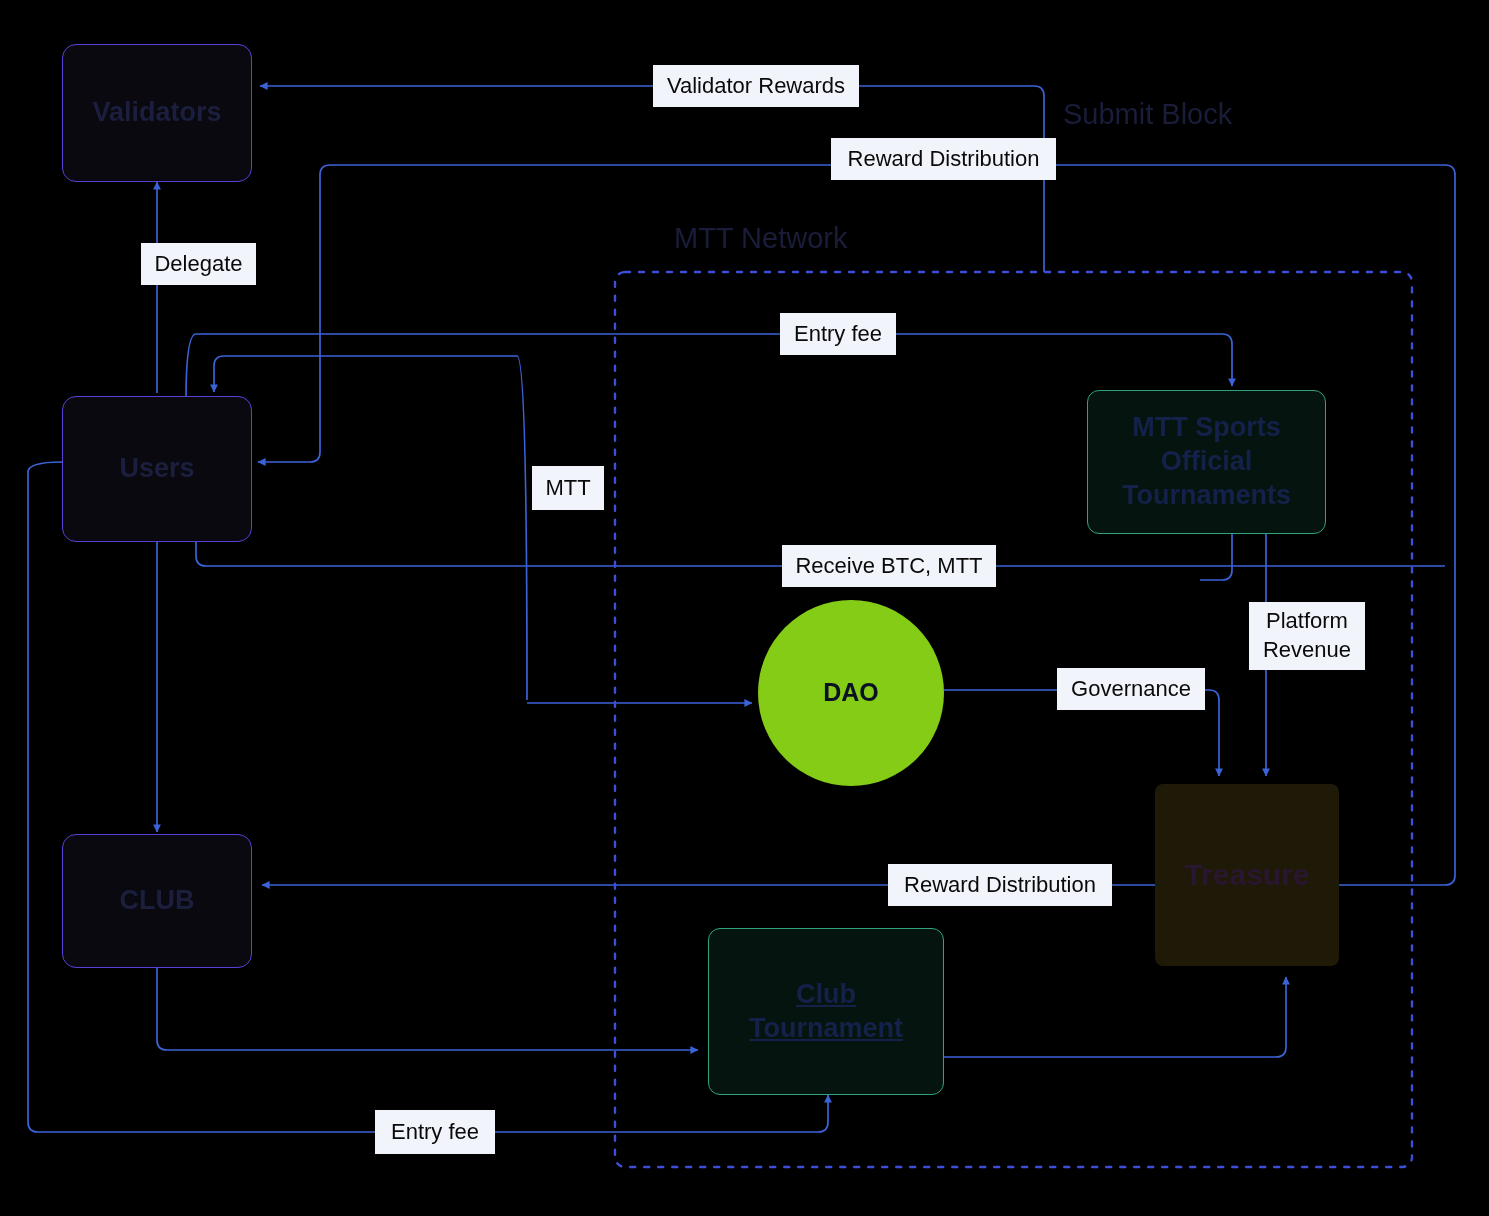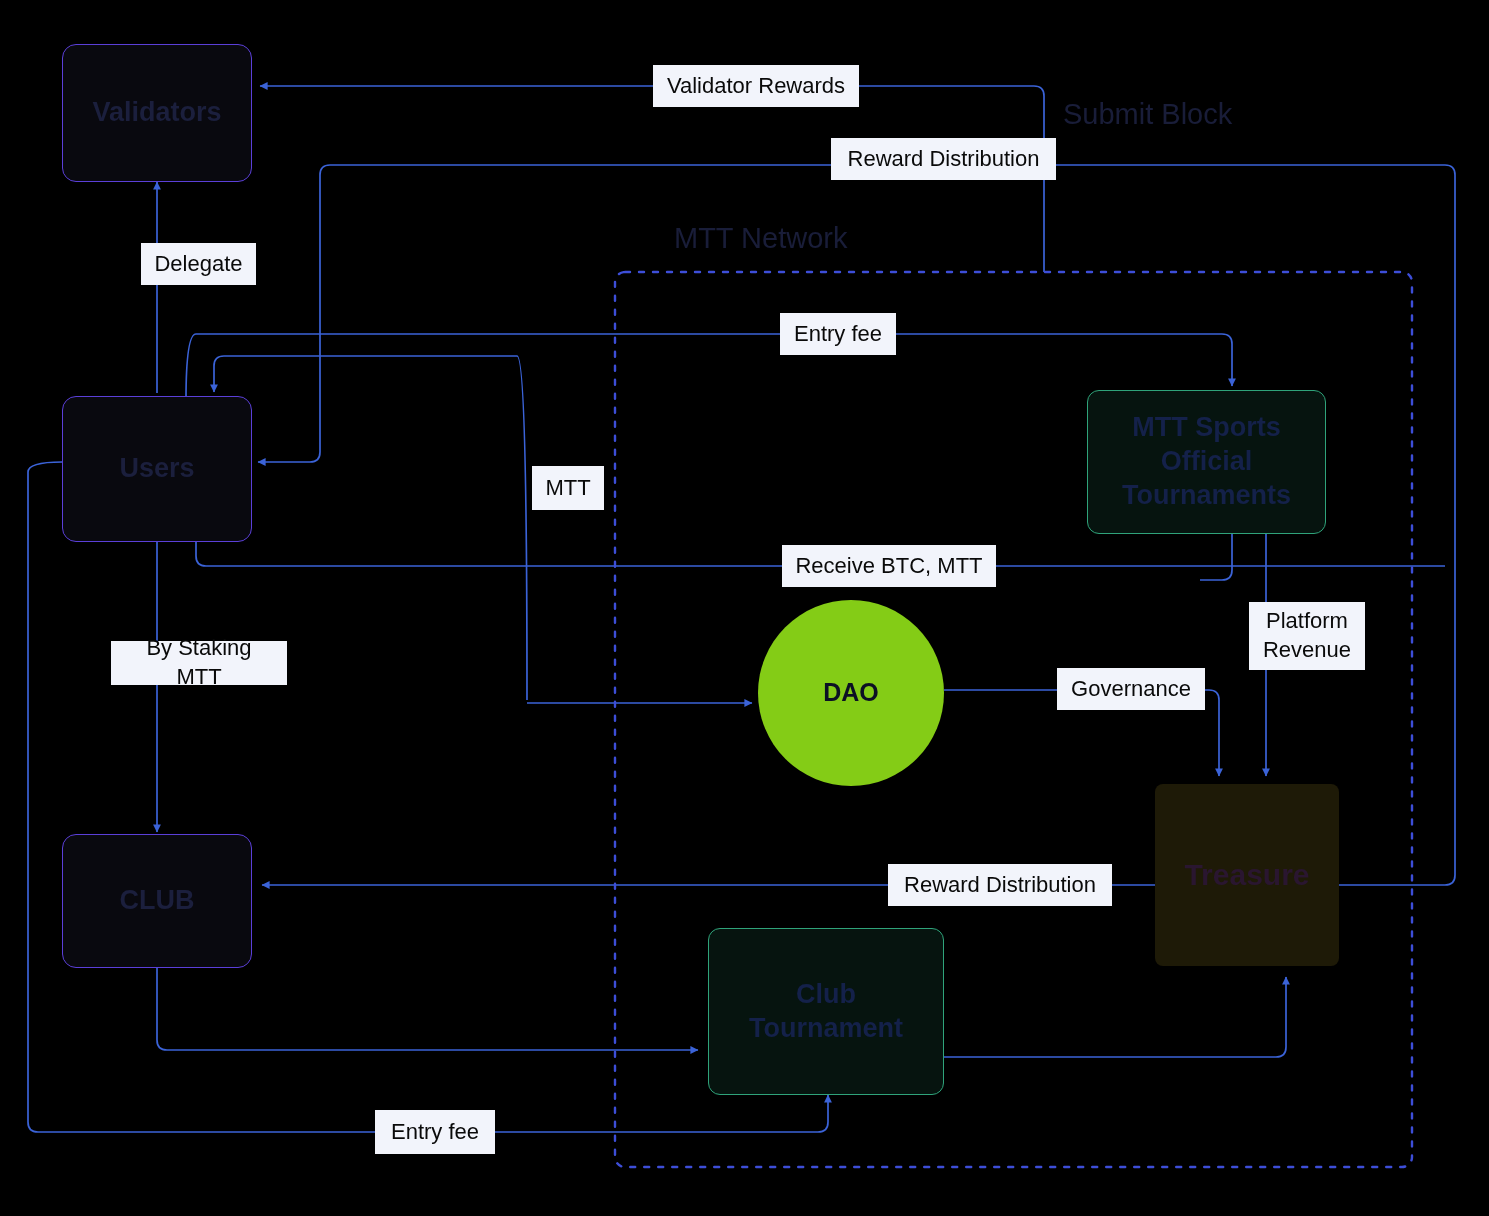--- a/index.html
+++ b/index.html
@@ -89,37 +89,36 @@
   </div>
 
   <div class="node node-dao" style="left:758px;top:600px;width:186px;height:186px;">
     <span>DAO</span>
   </div>
 
   <div class="node node-treasure" style="left:1155px;top:784px;width:184px;height:182px;">
     <span>Treasure</span>
   </div>
 
-  <div class="node node-green" style="left:708px;top:928px;width:236px;height:167px;padding:0 14px;">
+  <div class="node node-green" style="left:708px;top:928px;width:236px;height:167px;padding:0 14px;text-decoration:underline;">
     <span>Club Tournament</span>
   </div>
 
   <div class="elabel" style="left:611px;top:65px;width:206px;height:42px;">Validator Rewards</div>
 
   <div class="elabel" style="left:789px;top:138px;width:225px;height:42px;">Reward Distribution</div>
 
   <div class="elabel" style="left:99px;top:243px;width:115px;height:42px;">Delegate</div>
 
   <div class="elabel" style="left:738px;top:313px;width:116px;height:42px;">Entry fee</div>
 
   <div class="elabel" style="left:490px;top:466px;width:72px;height:44px;">MTT</div>
 
   <div class="elabel" style="left:740px;top:545px;width:214px;height:42px;">Receive BTC, MTT</div>
 
-  <div class="elabel" style="left:69px;top:641px;width:176px;height:44px;">By Staking MTT</div>
 
   <div class="elabel" style="left:1015px;top:668px;width:148px;height:42px;">Governance</div>
 
   <div class="elabel" style="left:1207px;top:602px;width:116px;height:68px;">Platform
 Revenue</div>
 
   <div class="elabel" style="left:846px;top:864px;width:224px;height:42px;">Reward Distribution</div>
 
 
 

